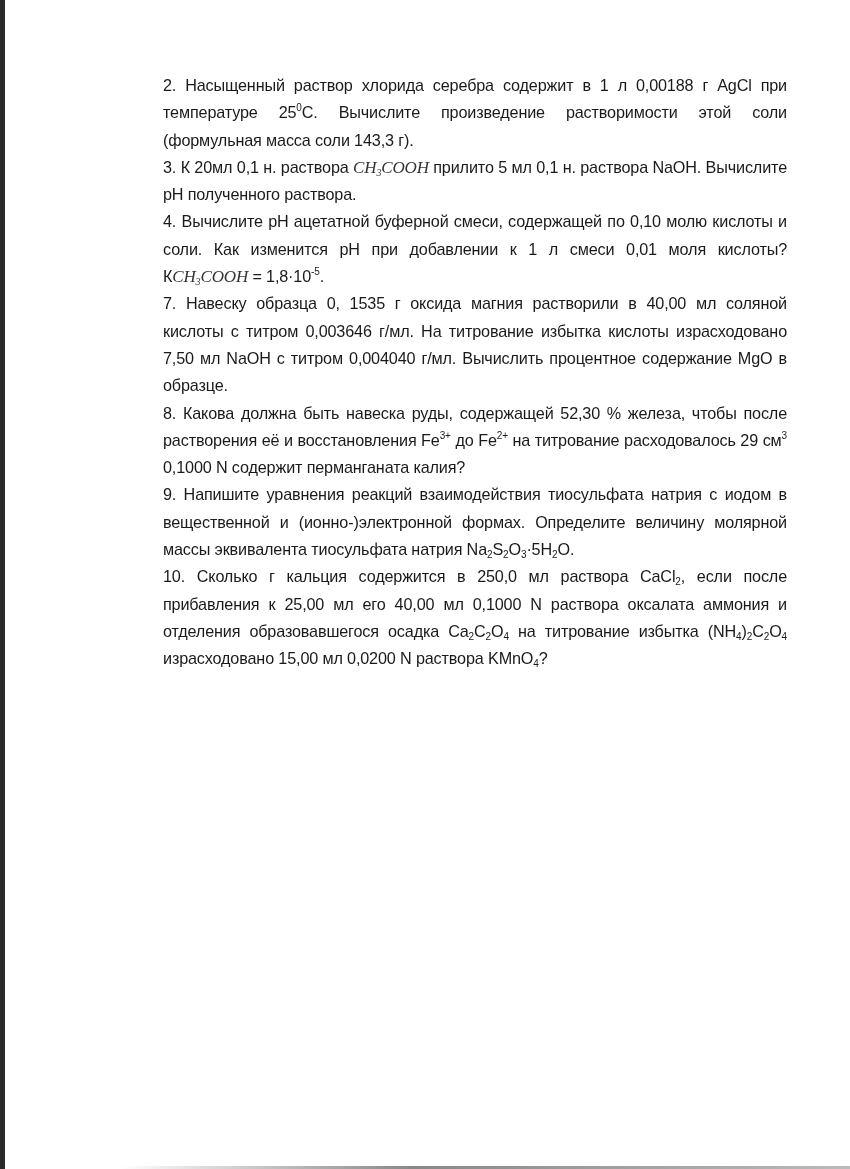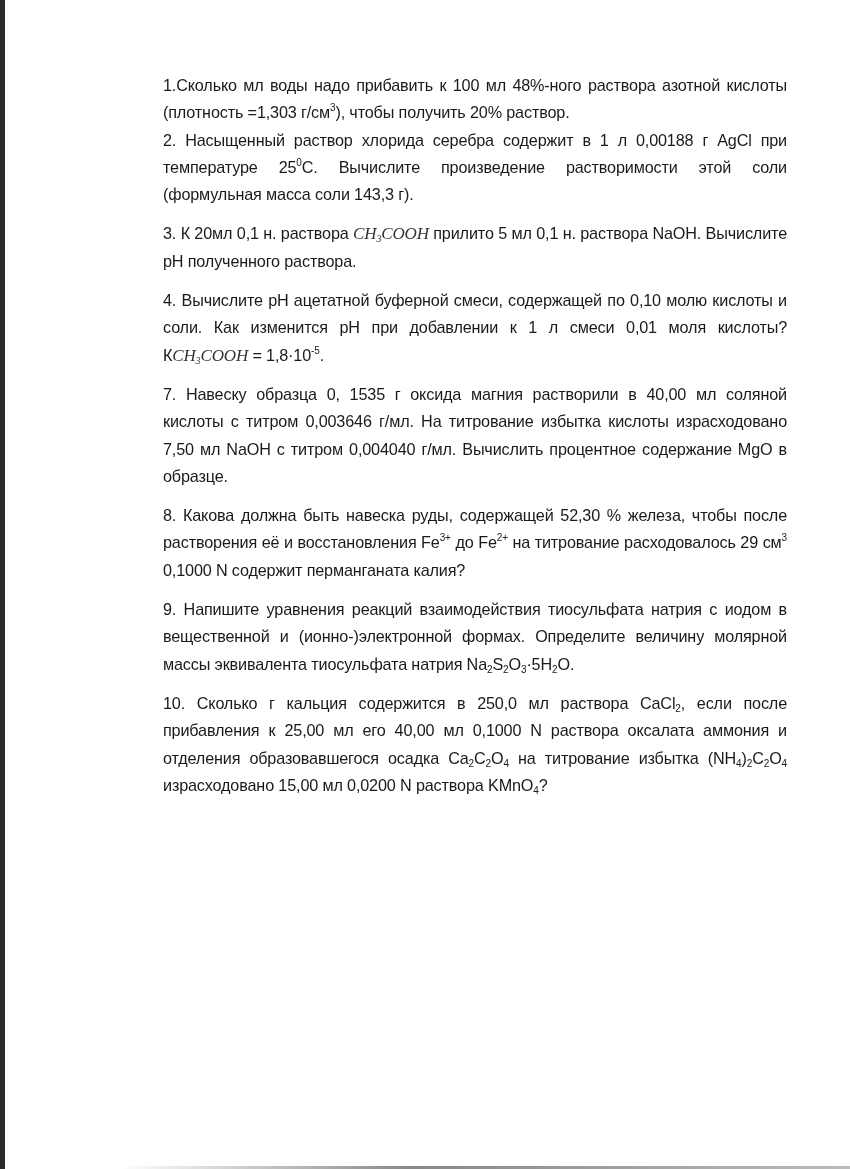--- a/index.html
+++ b/index.html
@@ -38,40 +38,39 @@
       font-size: 16.2px;
       line-height: 27.3px;
       color: #1a1a1a;
       letter-spacing: -0.15px;
     }
     .problem {
       margin: 0;
       text-align: justify;
       text-align-last: left;
     }
-    .gap { margin-top: 12px; }
+    .gap { }
     .formula {
       font-family: "Liberation Serif", serif;
       font-style: italic;
       font-size: 17px;
       color: #333;
     }
     .it { font-style: italic; }
     sup { font-size: 10px; line-height: 0; vertical-align: 7px; }
     sub { font-size: 10px; line-height: 0; vertical-align: -3px; }
   </style>
 </head>
 <body>
 
 <div class="left-edge"></div>
 <div class="bottom-edge"></div>
 
 <div class="page">
 
-  <p class="problem"><span>1.Сколько мл воды надо прибавить к 100 мл 48%-ного раствора азотной кислоты (плотность =1,303 г/см</span><sup>3</sup><span>), чтобы получить 20% раствор.</span></p>
 
   <p class="problem"><span>2. Насыщенный раствор хлорида серебра содержит в 1 л 0,00188 г AgCl при температуре 25</span><sup>0</sup><span>C. Вычислите произведение растворимости этой соли (формульная масса соли 143,3 г).</span></p>
 
   <p class="problem gap"><span>3. К 20мл 0,1 н. раствора </span><span class="formula"><span>CH</span><sub>3</sub><span>COOH</span></span><span> прилито 5 мл 0,1 н. раствора NaOH. Вычислите  pH  полученного раствора.</span></p>
 
   <p class="problem gap"><span>4. Вычислите pH ацетатной буферной смеси, содержащей по 0,10 молю кислоты и соли. Как изменится pH при добавлении к 1 л смеси 0,01 моля кислоты? К</span><span class="formula"><span>CH</span><sub>3</sub><span>COOH</span></span><span> = 1,8·10</span><sup>-5</sup><span>.</span></p>
 
 
 
   <p class="problem gap"><span>7. Навеску образца 0, 1535 г оксида магния растворили в 40,00 мл соляной кислоты с титром 0,003646 г/мл. На титрование избытка кислоты израсходовано 7,50 мл NaOH с титром 0,004040 г/мл. Вычислить процентное содержание MgO в образце.</span></p>

